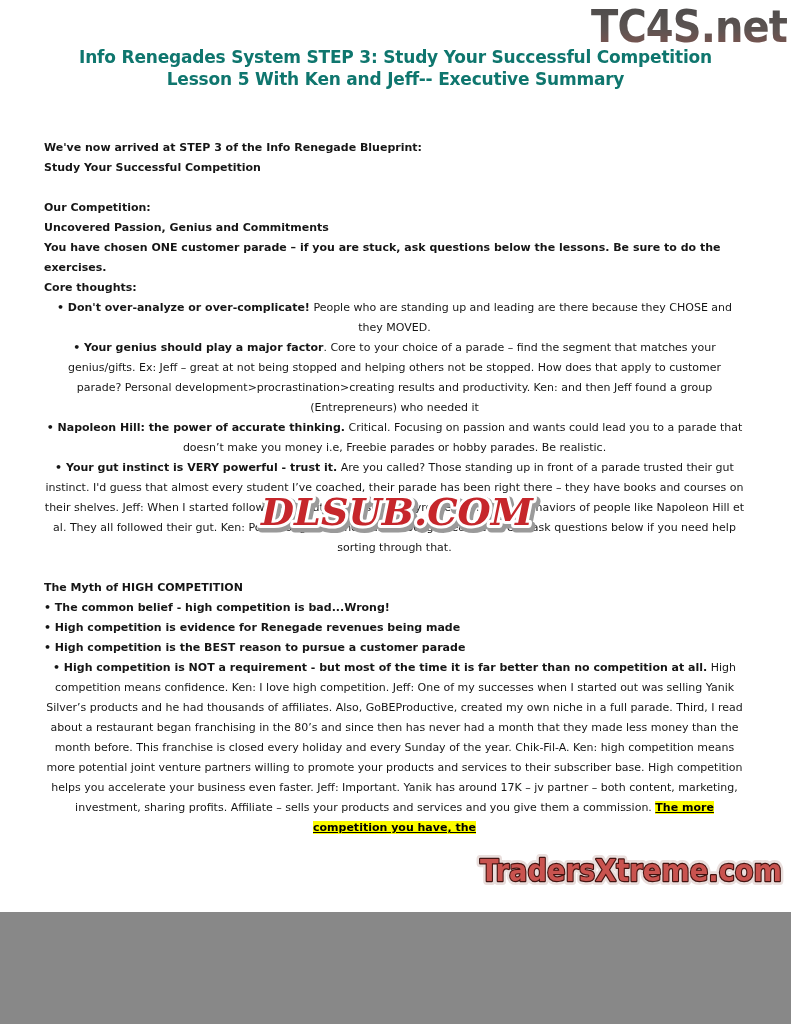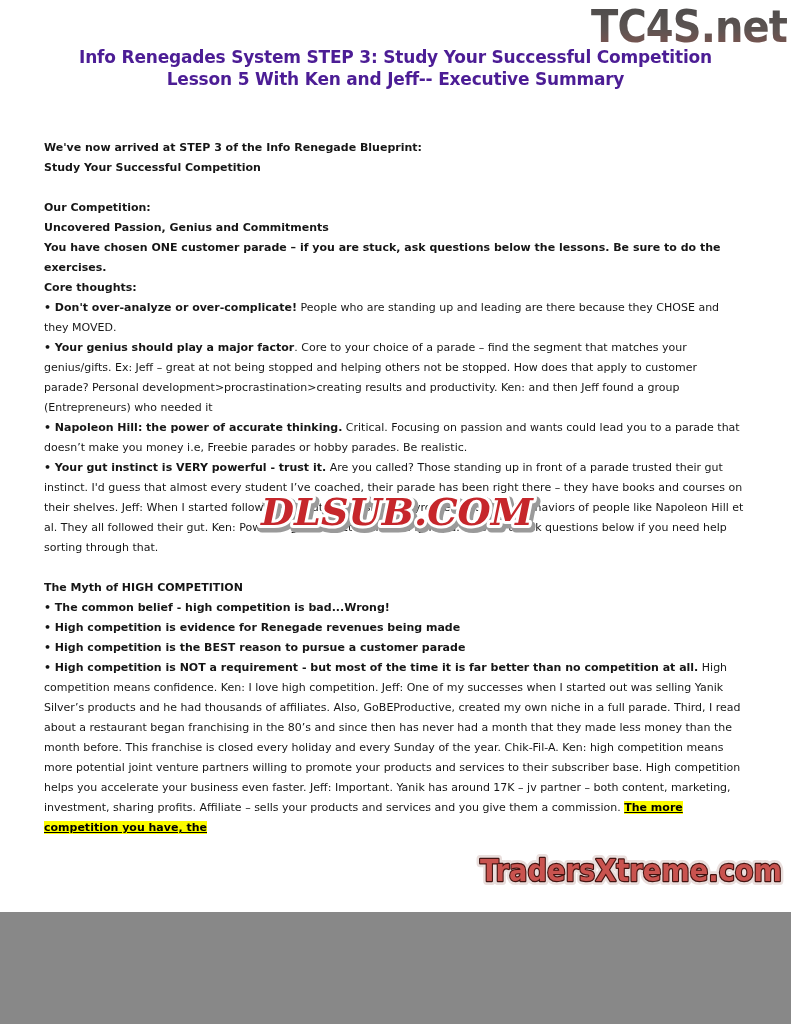--- a/index.html
+++ b/index.html
@@ -3,28 +3,28 @@
 <meta charset="utf-8">
 <style>
   html,body{margin:0;padding:0;background:#888;}
   .page{
     position:relative;width:791px;height:912px;background:#ffffff;
     font-family:"DejaVu Sans","Liberation Sans",sans-serif;color:#141414;
     overflow:hidden;margin:0 auto;
   }
   .doc-title{
     position:absolute;top:46px;left:0;width:100%;text-align:center;
-    font-weight:bold;font-size:17px;line-height:22px;letter-spacing:-0.2px;color:#4c1d95;
+    font-weight:bold;font-size:17px;line-height:22px;letter-spacing:-0.2px;color:#0f766e;
   }
   .body-text{
     position:absolute;top:138px;left:44px;width:701px;
     font-size:11px;line-height:20px;color:#161616;
   }
   .b{font-weight:bold;}
-  p.para{margin:0;}
+  p.para{margin:0;text-align:center;}
   .gap{height:20px;}
   .hl{background:#fbfb00;font-weight:bold;text-decoration:underline;color:#000;}
   .logo-top{position:absolute;top:2px;right:2px;}
   .logo-bottom{position:absolute;bottom:15px;right:4px;}
   .wm{position:absolute;left:251px;top:485px;pointer-events:none;font-style:italic;}
   svg text{font-family:"DejaVu Sans","Liberation Sans",sans-serif;}
   svg text.serif{font-family:"DejaVu Serif","Liberation Serif",serif;}
 </style>
 </head>
 <body>

